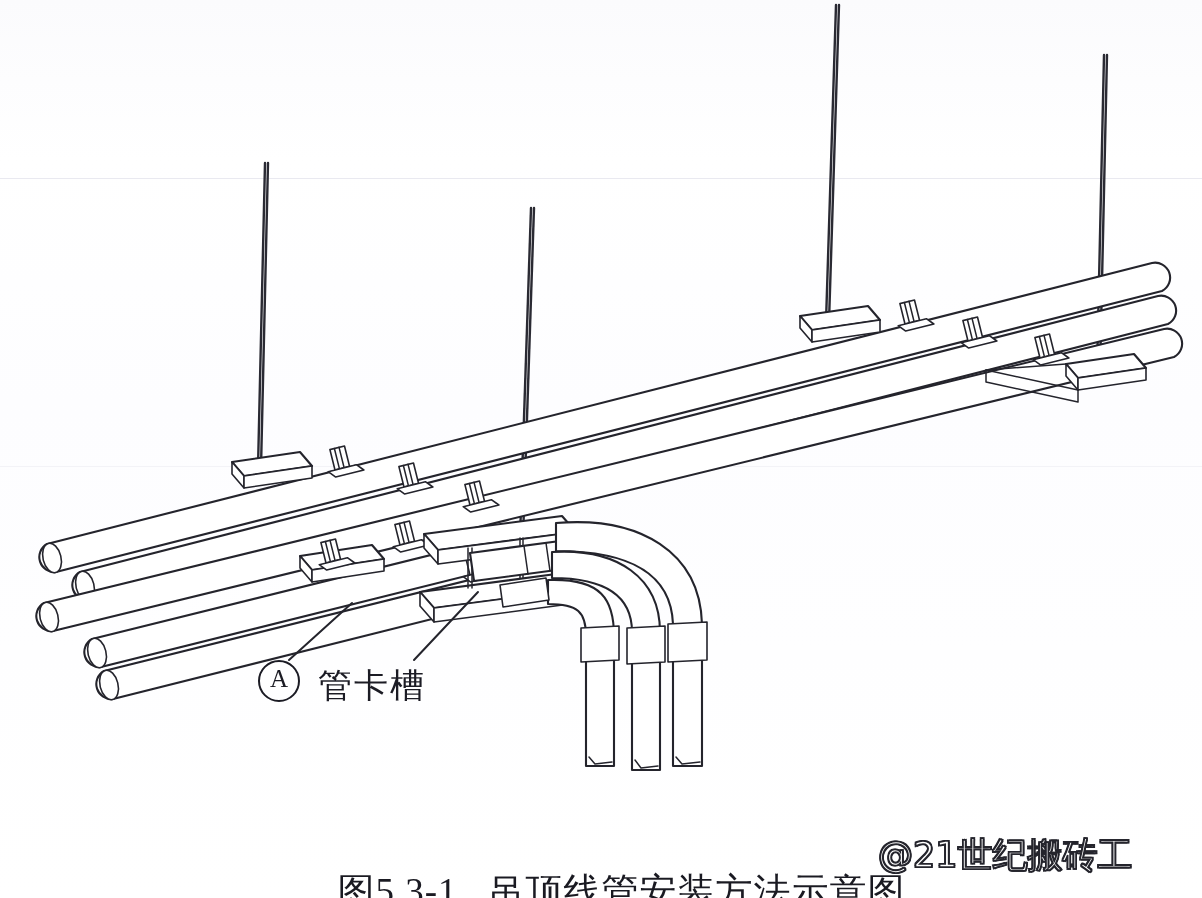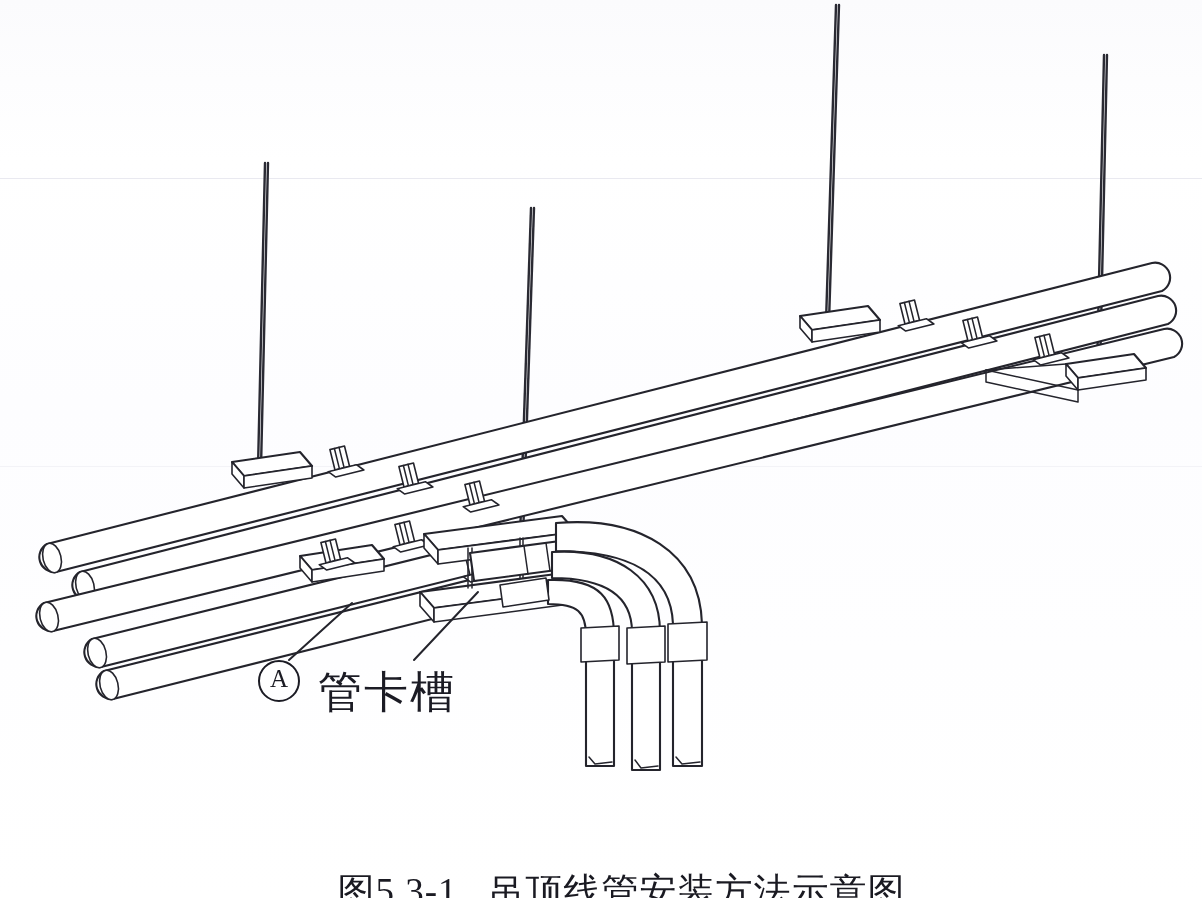--- a/index.html
+++ b/index.html
@@ -90,21 +90,21 @@
     border: 2.2px solid #1b1b24;
     border-radius: 50%;
     font-size: 25px;
     line-height: 34px;
     text-align: center;
     font-family: "Liberation Serif", "DejaVu Serif", serif;
   }
   .anno-text {
     left: 318px;
     top: 663px;
-    font-size: 44px;
+    font-size: 34px;
     letter-spacing: 2px;
   }
 </style>
 </head>
 <body>
 
 <div id="page">
 
   <div class="paper-tint"></div>
   <div class="scan-line a"></div>
@@ -320,14 +320,15 @@
   </svg>
 
   <div class="anno-label anno-a">A</div>
 
   <div class="anno-label anno-text">管卡槽</div>
 
   <div class="caption">
     <span class="fig-no">图5.3-1</span><span>吊顶线管安装方法示意图</span>
   </div>
 
+  <div class="watermark">@21世纪搬砖工</div>
 
 </div>
 
 </body></html>

